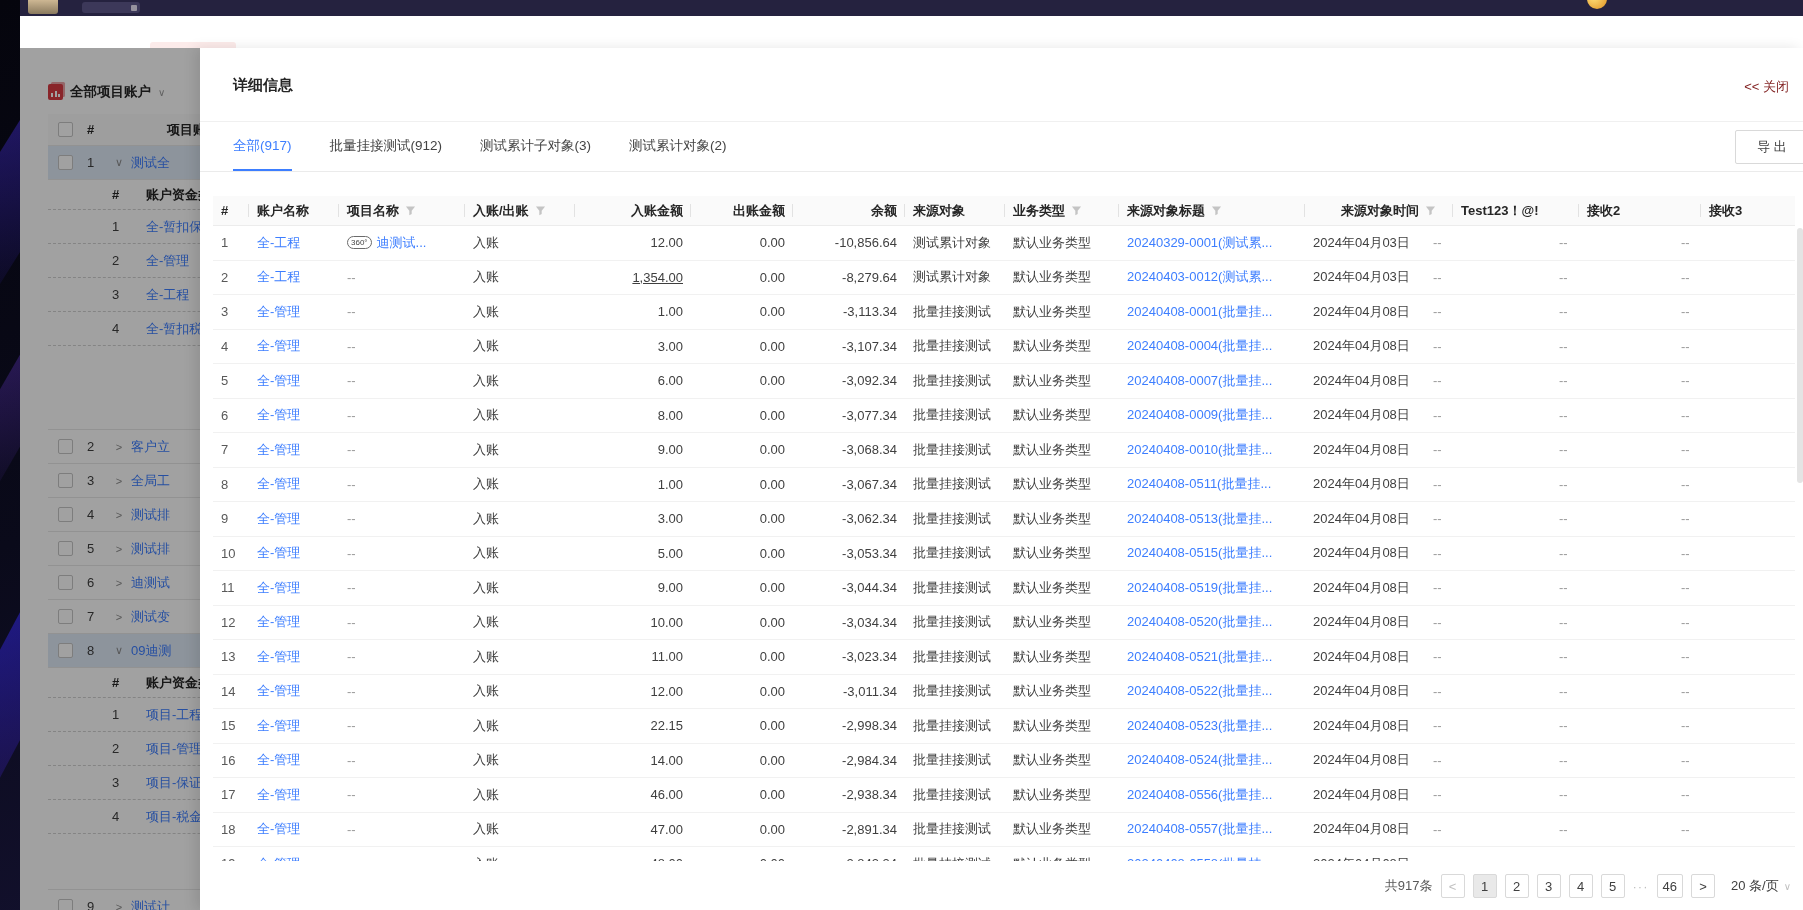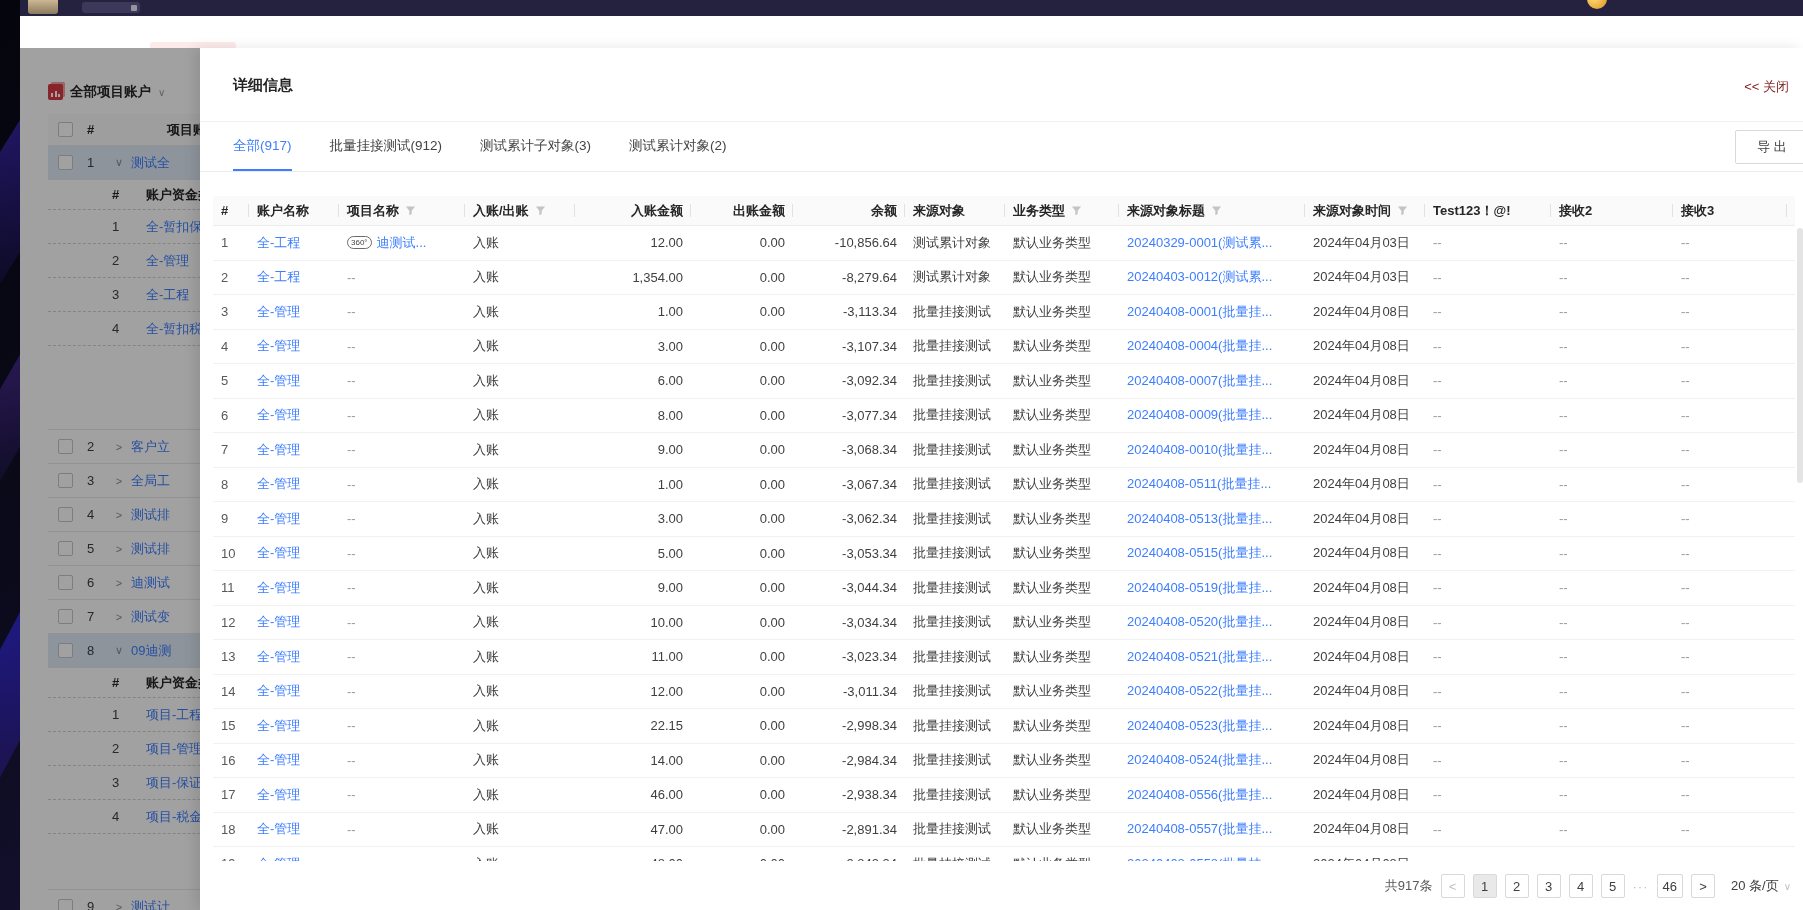--- a/index.html
+++ b/index.html
@@ -300,21 +300,21 @@
                 <svg class="funnel" width="11" height="11" viewBox="0 0 12 12">
                   <path d="M1 1.5h10L7.3 6.2v3.6l-2.6 1.4V6.2z" fill="#c4c4c4"></path>
                 </svg>
               </div>
               <div class="mtc" style="width: 186px;">
                 <span>来源对象标题</span>
                 <svg class="funnel" width="11" height="11" viewBox="0 0 12 12">
                   <path d="M1 1.5h10L7.3 6.2v3.6l-2.6 1.4V6.2z" fill="#c4c4c4"></path>
                 </svg>
               </div>
-              <div class="mtc" style="width: 120px;">
+              <div class="mtc" style="width: 120px; margin-left: 28px;">
                 <span>来源对象时间</span>
                 <svg class="funnel" width="11" height="11" viewBox="0 0 12 12">
                   <path d="M1 1.5h10L7.3 6.2v3.6l-2.6 1.4V6.2z" fill="#c4c4c4"></path>
                 </svg>
               </div>
               <div class="mtc" style="width: 126px;">
                 <span>Test123！@!</span>
               </div>
               <div class="mtc" style="width: 122px;">
                 <span>接收2</span>
@@ -374,21 +374,21 @@
               </div>
               <div class="mtc link" style="width: 90px;">
                 <span>全-工程</span>
               </div>
               <div class="mtc dim" style="width: 126px;">
                 <span>--</span>
               </div>
               <div class="mtc" style="width: 110px;">
                 <span>入账</span>
               </div>
-              <div class="mtc right" style="width: 116px;">
+              <div class="mtc right" style="width: 116px; text-decoration: underline;">
                 <span>1,354.00</span>
               </div>
               <div class="mtc right" style="width: 102px;">
                 <span>0.00</span>
               </div>
               <div class="mtc right" style="width: 112px;">
                 <span>-8,279.64</span>
               </div>
               <div class="mtc" style="width: 100px;">
                 <span>测试累计对象</span>

